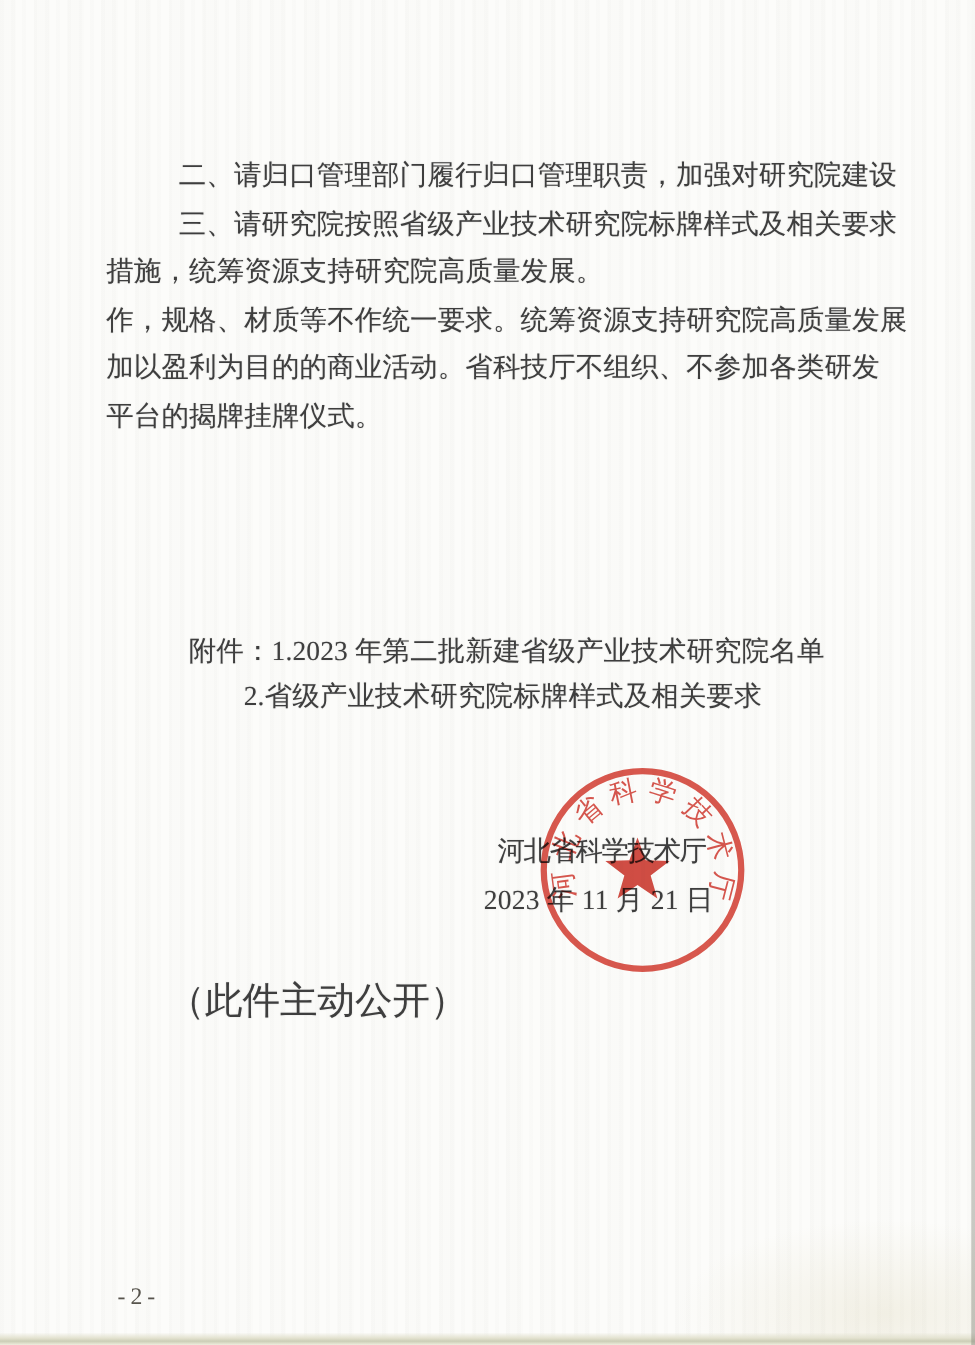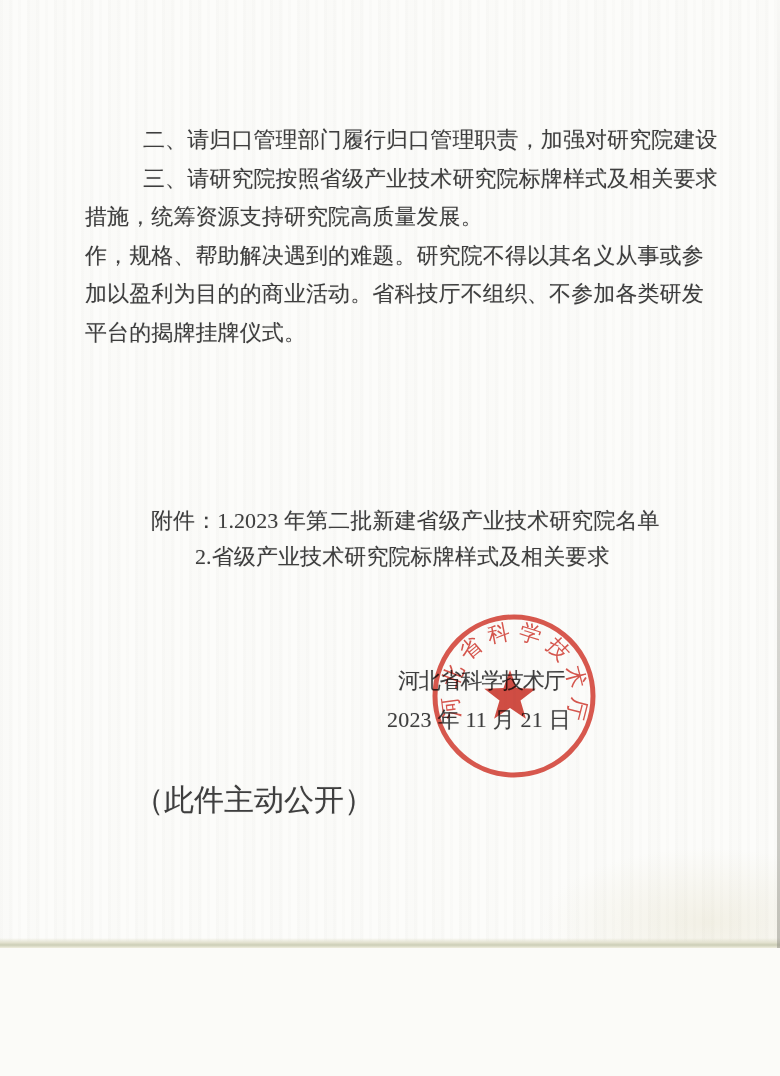--- a/index.html
+++ b/index.html
@@ -5,21 +5,21 @@
   html, body {
     margin: 0;
     padding: 0;
     width: 780px;
     height: 1076px;
     background: #fbfbf8;
   }
   .page {
     position: relative;
     width: 780px;
-    height: 948px;
+    height: 1076px;
     overflow: hidden;
     background: #fcfcfa;
     font-family: "Liberation Serif", serif;
     color: #3e3e3e;
   }
   
   .page::before {
     content: "";
     position: absolute;
     inset: 0;
@@ -125,21 +125,21 @@
 </style>
 </head>
 <body>
 
 <div class="page">
 
   <div class="body-text">
     <div class="line indent">二、请归口管理部门履行归口管理职责，加强对研究院建设</div>
     <div class="line indent">三、请研究院按照省级产业技术研究院标牌样式及相关要求</div>
     <div class="line">措施，统筹资源支持研究院高质量发展。</div>
-    <div class="line">作，规格、帮助解决遇到的难题。研究院不得以其名义从事或参</div>
+    <div class="line">作，规格、材质等不作统一要求。统筹资源支持研究院高质量发展</div>
     <div class="line">加以盈利为目的的商业活动。省科技厅不组织、不参加各类研发</div>
     <div class="line">平台的揭牌挂牌仪式。</div>
   </div>
 
   <div class="attachments">
     <div class="line">附件：1.2023 年第二批新建省级产业技术研究院名单</div>
     <div class="line att2">2.省级产业技术研究院标牌样式及相关要求</div>
   </div>
 
   <div class="sig-issuer">河北省科学技术厅</div>

